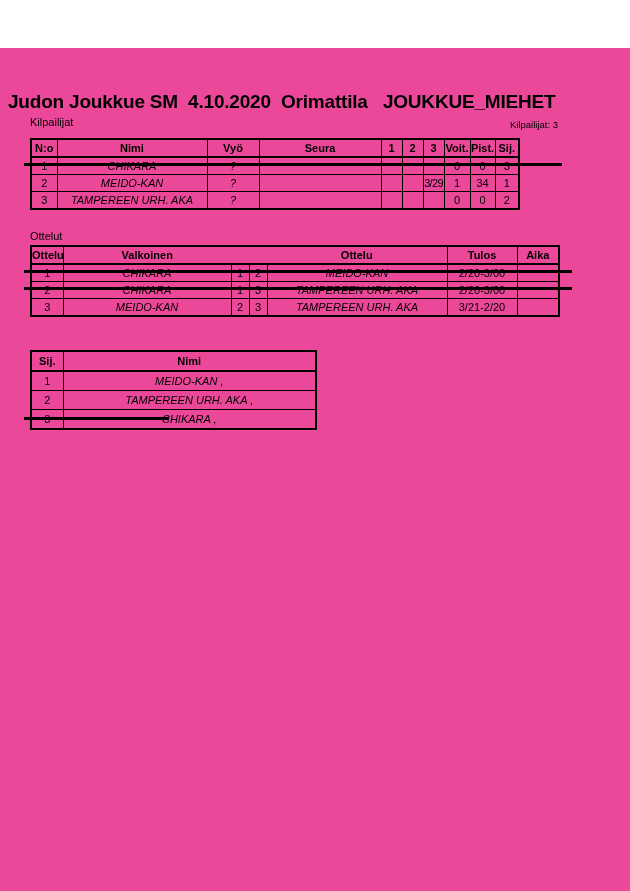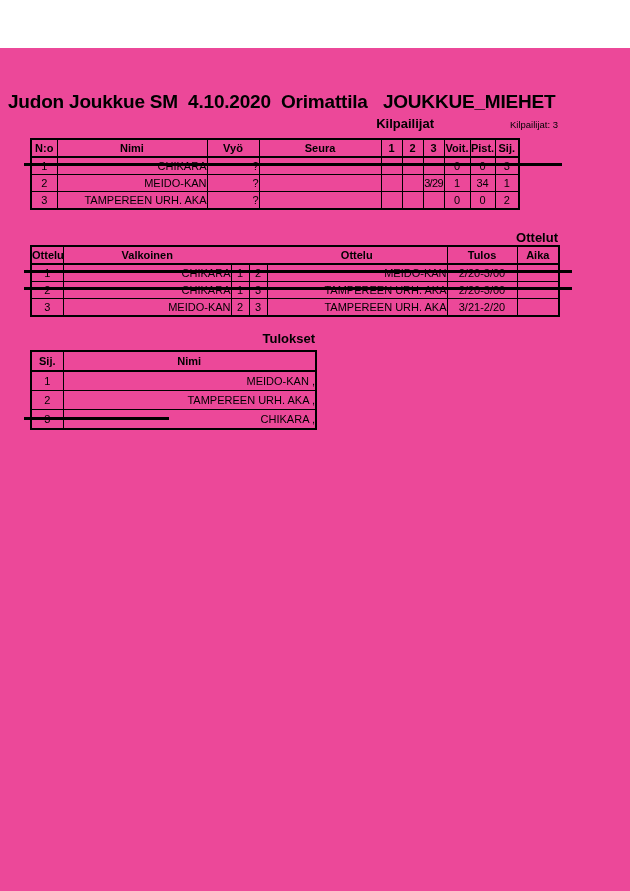--- a/index.html
+++ b/index.html
@@ -4,41 +4,41 @@
 <style>
   html,body{margin:0;padding:0;background:#fff;}
   .page{
     position:relative;width:630px;height:891px;background:#ec4899;color:#000;
     font-family:"Liberation Sans", sans-serif;overflow:hidden;margin-top:48px;
   }
   .main-title{
     position:absolute;left:8px;top:43px;font-size:19px;font-weight:bold;
     white-space:pre;letter-spacing:-0.2px;
   }
-  .sec-title{position:absolute;font-size:13px;font-weight:bold;text-align:right;}
+  .sec-title{position:absolute;font-size:11px;font-weight:normal;text-align:left;}
   #sec-kilpailijat{left:30px;top:68px;width:404px;}
   #sec-ottelut{left:30px;top:182px;width:528px;}
   #sec-tulokset{left:30px;top:283px;width:285px;}
   .count-label{position:absolute;left:510px;top:71px;width:110px;font-size:9.5px;text-align:left;}
 
   table.t{
     position:absolute;border-collapse:collapse;table-layout:fixed;
     font-size:11px;border:2px solid #000;
   }
   table.t th, table.t td{
     border:1px solid #000;padding:0;height:16px;white-space:nowrap;overflow:hidden;
     font-size:11px;line-height:1;
   }
   table.t th{font-weight:bold;border-bottom:2px solid #000;text-align:center;}
   #t1{left:30px;top:90px;width:488px;}
   #t2{left:30px;top:197px;width:528px;}
   #t3{left:30px;top:302px;width:285px;}
   #t3 th, #t3 td{height:18px;}
   .ctr{text-align:center;}
-  .lft{text-align:right;padding-left:6px;}
+  .lft{text-align:center;padding-left:6px;font-style:italic;}
   .hdr-left{text-align:left;padding-left:1px;}
   .thick-l{border-left:2px solid #000;}
   .tight{letter-spacing:-0.7px;font-size:10.5px;overflow:visible;}
   #t2 th.nb{border-left-style:hidden;border-right-style:hidden;}
 
   .strike{position:absolute;height:3px;background:#000;}
   #strike-competitor-1{left:24px;top:115px;width:538px;}
   #strike-match-1{left:24px;top:222px;width:548px;}
   #strike-match-2{left:24px;top:239px;width:548px;}
   #strike-result-3{left:24px;top:369px;width:145px;}
@@ -163,21 +163,20 @@
       <td class="lft">MEIDO-KAN</td>
       <td class="ctr">2</td>
       <td class="ctr">3</td>
       <td class="lft">TAMPEREEN URH. AKA</td>
       <td class="ctr">3/21-2/20</td>
       <td class="ctr"></td>
     </tr>
   </tbody>
     </table>
 
-  <div class="sec-title" id="sec-tulokset">Tulokset</div>
 
   <table class="t" id="t3">
     <colgroup>
       <col style="width:32px">
         <col style="width:253px">
     </colgroup>
     <tbody>
         <tr>
       <th>Sij.</th>
       <th>Nimi</th>

